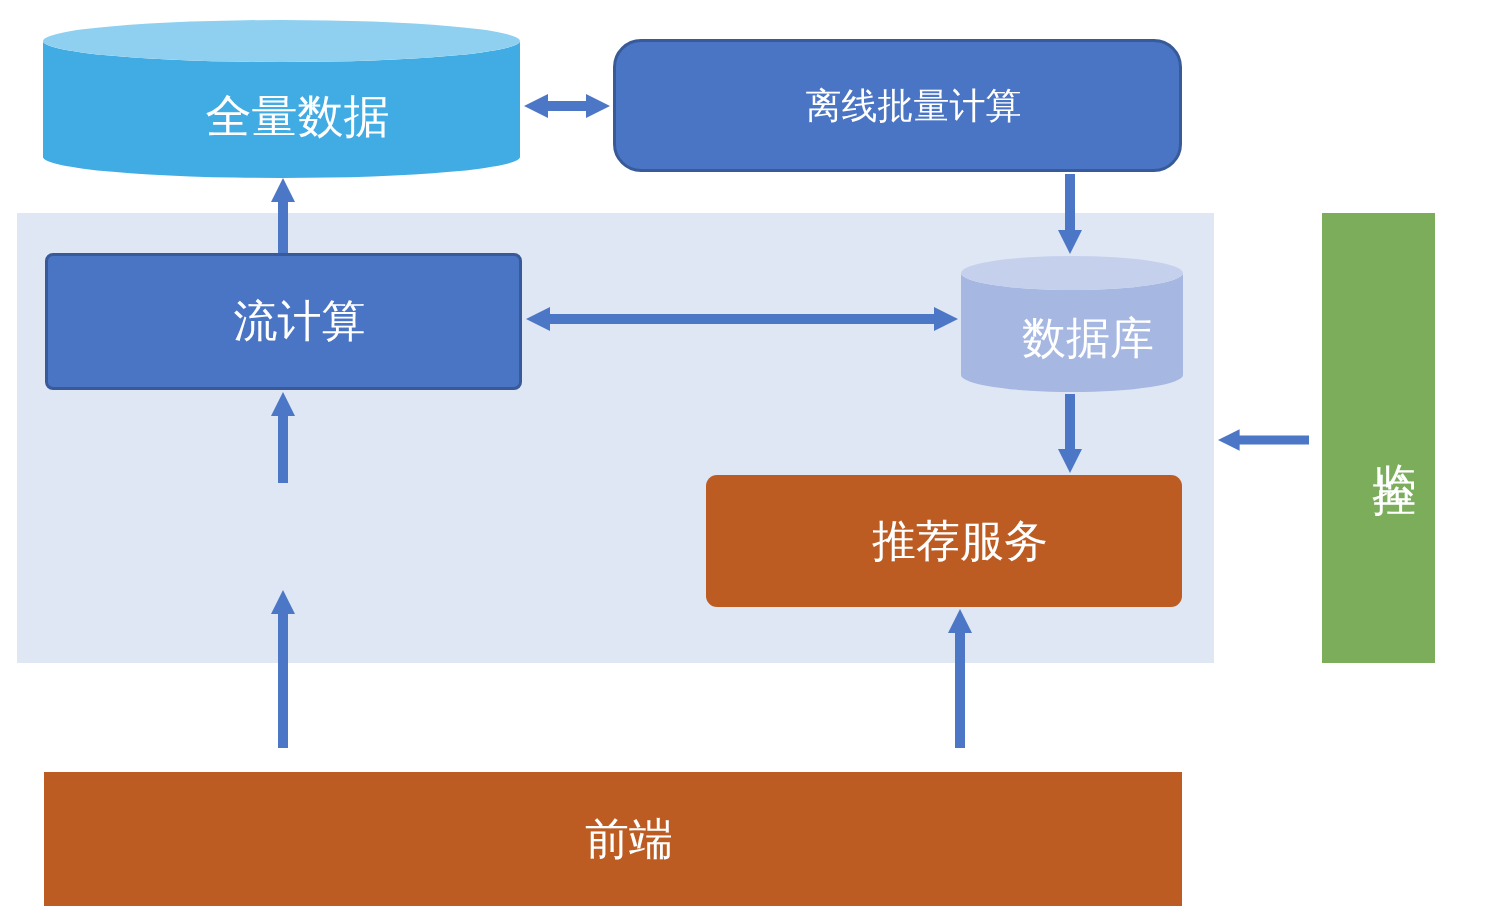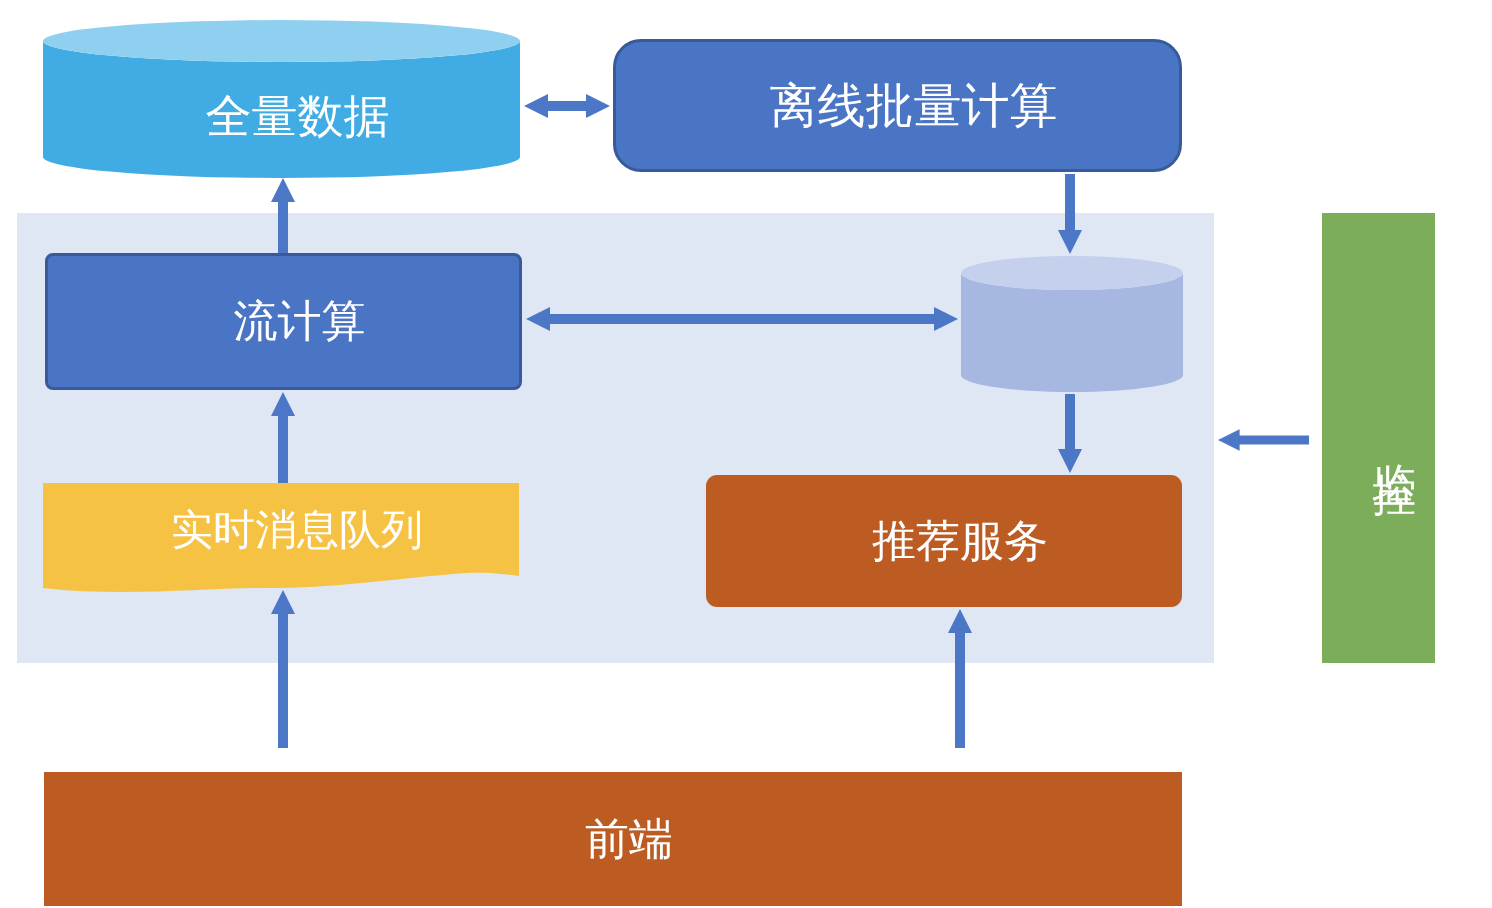--- a/index.html
+++ b/index.html
@@ -17,21 +17,21 @@
   }
   
   .cyl-fulldata{position:absolute;left:43px;top:20px;width:477px;height:158px;}
   .cyl-fulldata .node-label{top:34px;font-size:46px;}
   
   .box-offline{
     position:absolute;left:613px;top:39px;width:569px;height:133px;
     background:#4A74C4;border:3px solid #395A99;border-radius:28px;
     box-sizing:border-box;
   }
-  .box-offline .node-label{font-size:48px;}
+  .box-offline .node-label{font-size:36px;}
   
   .box-stream{
     position:absolute;left:45px;top:253px;width:477px;height:137px;
     background:#4A74C4;border:3px solid #395A99;border-radius:8px;
     box-sizing:border-box;
   }
   .box-stream .node-label{font-size:44px;}
   
   .cyl-db{position:absolute;left:961px;top:256px;width:222px;height:136px;}
   .cyl-db .node-label{top:28px;font-size:44px;}
@@ -82,28 +82,23 @@
 
   <div class="box-stream">
     <div class="node-label">流计算</div>
   </div>
 
   <div class="cyl-db">
     <svg width="222" height="136" viewBox="0 0 222 136">
       <path d="M0 17 L0 119 A111 17 0 0 0 222 119 L222 17 A111 17 0 0 1 0 17 Z" fill="#A6B7E2"></path>
       <ellipse cx="111" cy="17" rx="111" ry="17" fill="#C5D0ED"></ellipse>
     </svg>
+    <div class="node-label">数据库</div>
   </div>
 
-  <div class="doc-queue">
-    <svg width="476" height="115" viewBox="0 0 476 115">
-      <path d="M0 0 H476 V93 C450 89 430 89 410 91 C340 97 290 105 225 105 C160 105 80 114 0 105 Z" fill="#F6C243"></path>
-    </svg>
-    <div class="node-label">实时消息队列</div>
-  </div>
 
   <div class="rect-recommend">
     <div class="node-label">推荐服务</div>
   </div>
 
   <div class="rect-frontend">
     <div class="node-label">前端</div>
   </div>
 
   <div class="rect-monitor">

